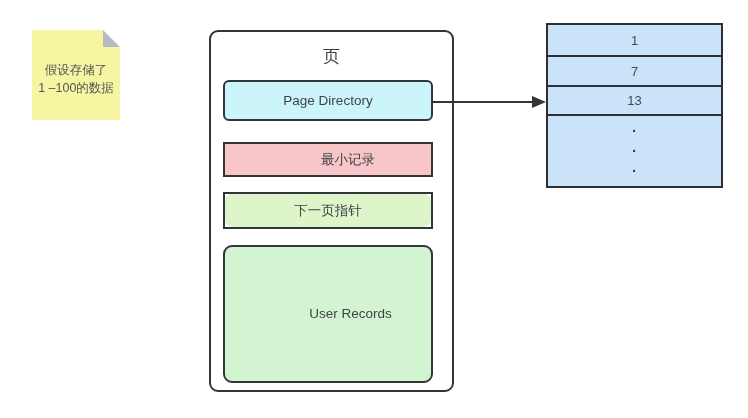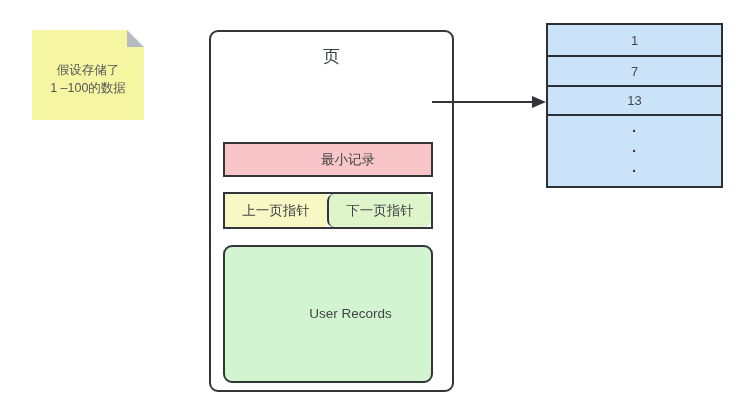--- a/index.html
+++ b/index.html
@@ -15,21 +15,21 @@
     background: #ffffff;
     overflow: hidden;
     color: #3f4347;
   }
 
   
   .note {
     position: absolute;
     left: 32px;
     top: 30px;
-    width: 112px;
+    width: 88px;
     height: 90px;
     background: #f5f5a2;
     display: flex;
     flex-direction: column;
     align-items: center;
     justify-content: center;
     padding-top: 8px;
     box-sizing: border-box;
     font-size: 12.5px;
     line-height: 1.45;
@@ -175,27 +175,27 @@
 
   <div class="note">
     <div class="note-fold"></div>
     <div>假设存储了</div>
     <div>1 –100的数据</div>
   </div>
 
   <div class="page">
     <div class="page-title">页</div>
 
+    <div class="dir-box">Page Directory</div>
 
     <div class="split-row row-minmax">
       <div class="cell cell-min">最小记录</div>
     </div>
 
     <div class="split-row row-pointers">
-      <div class="cell cell-prev">上一页指针</div>
       <div class="cell cell-next">下一页指针</div>
     </div>
 
     <div class="user-records">
       <div>User Records</div>
     </div>
   </div>
 
   <svg class="arrow" viewBox="0 0 114 20" xmlns="http://www.w3.org/2000/svg">
     <line x1="0" y1="10" x2="101" y2="10" stroke="#33353a" stroke-width="2"></line>

